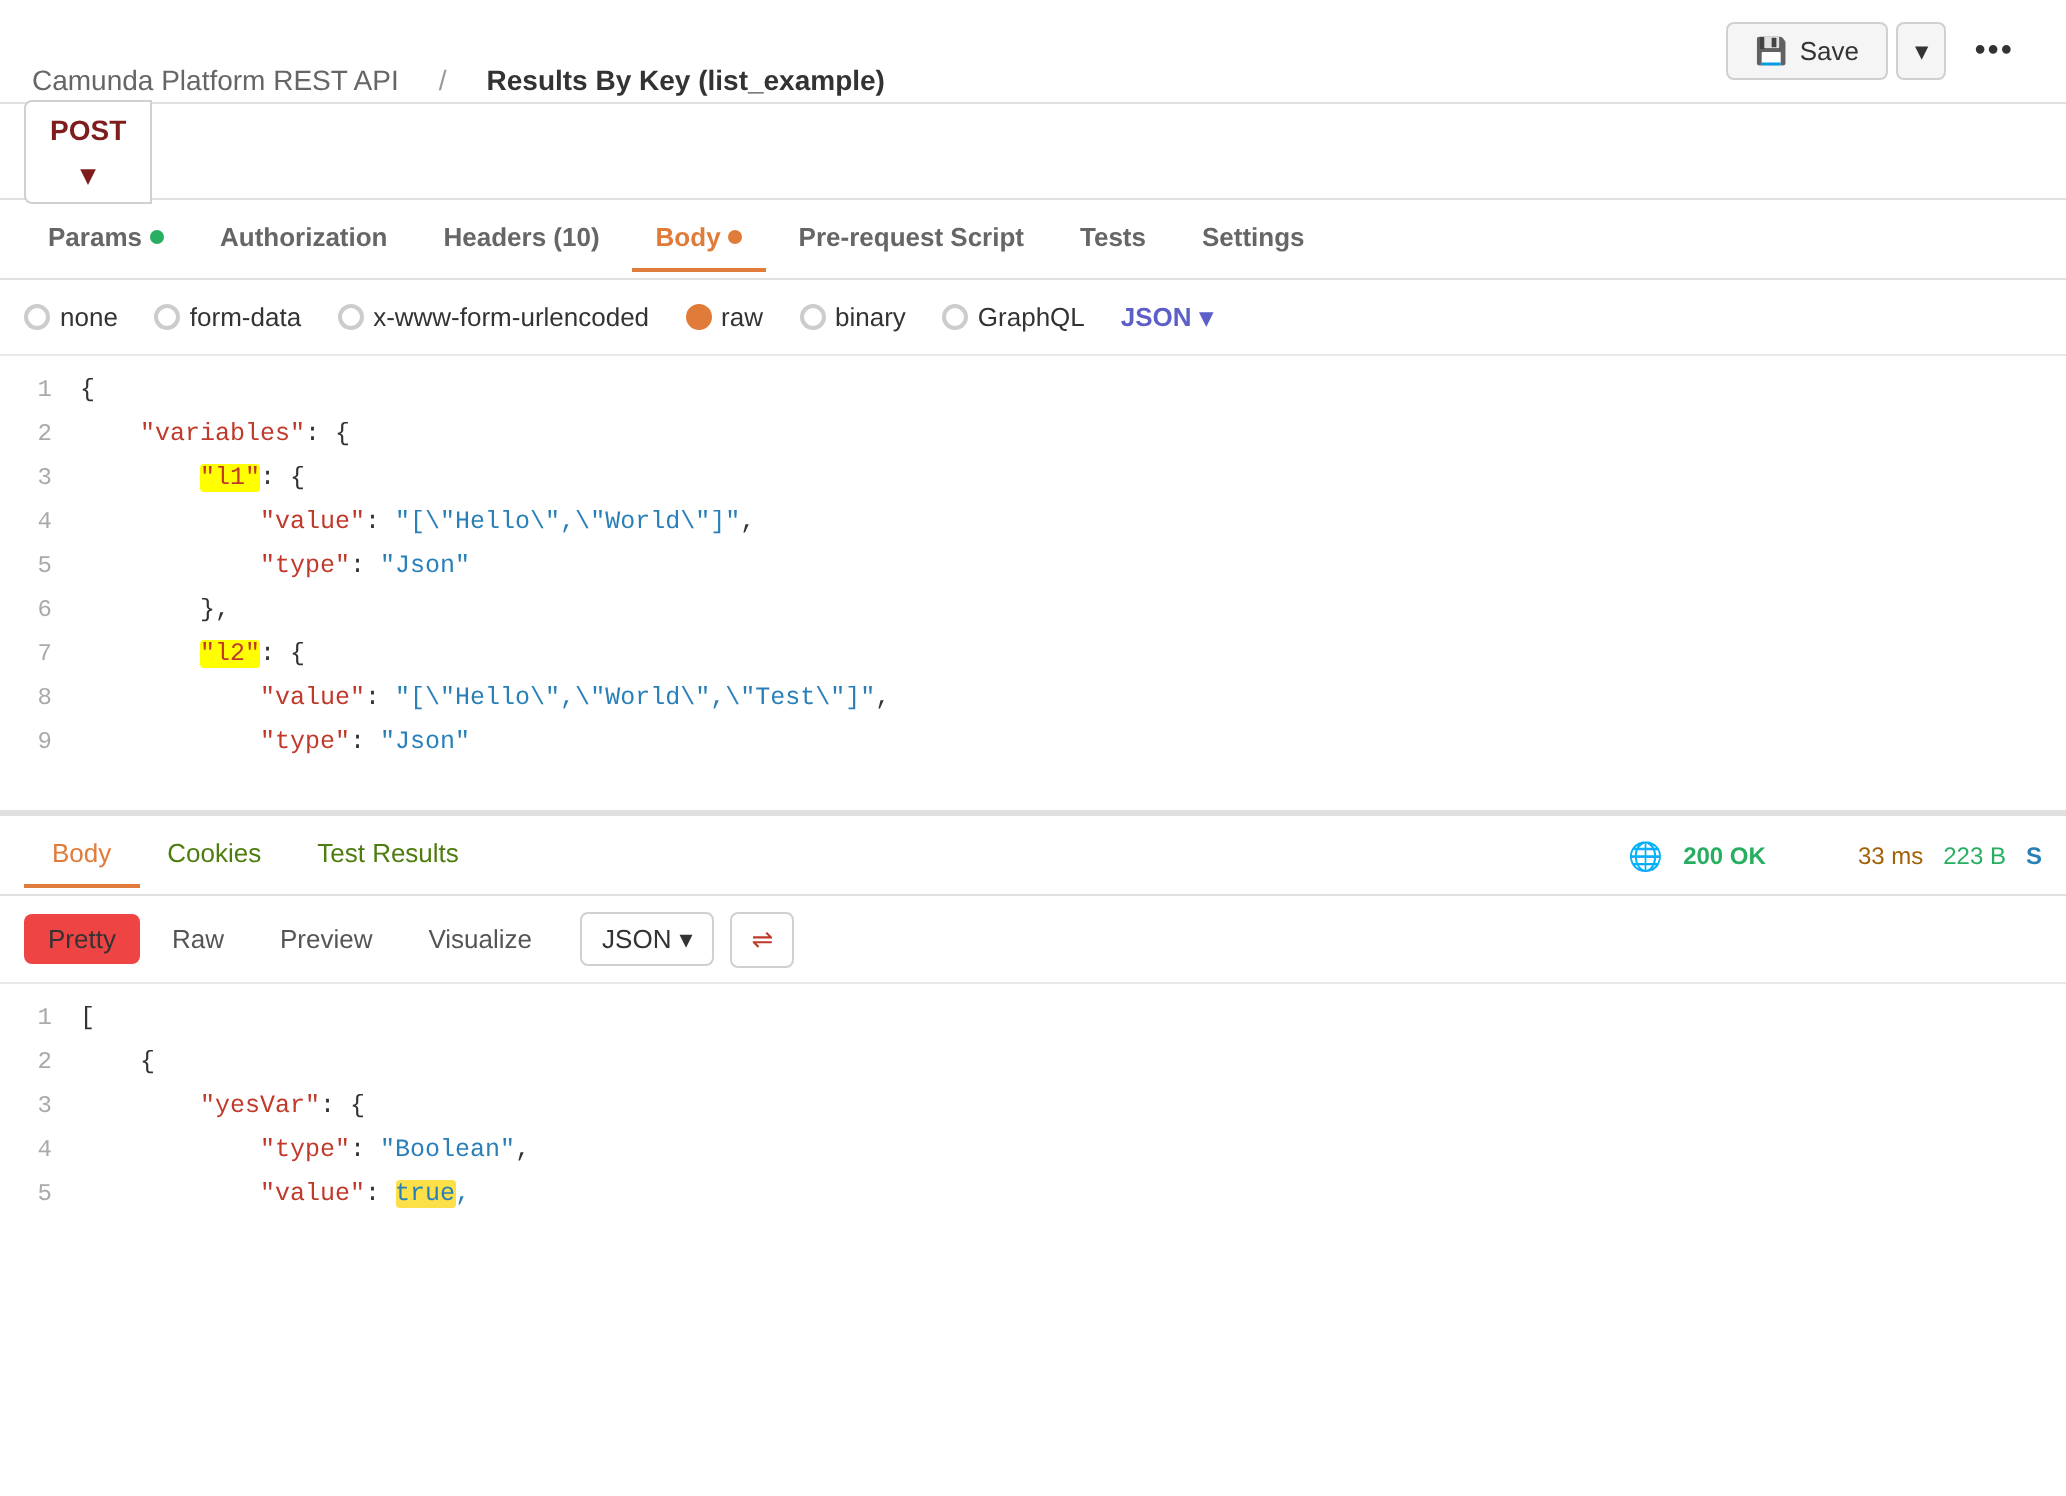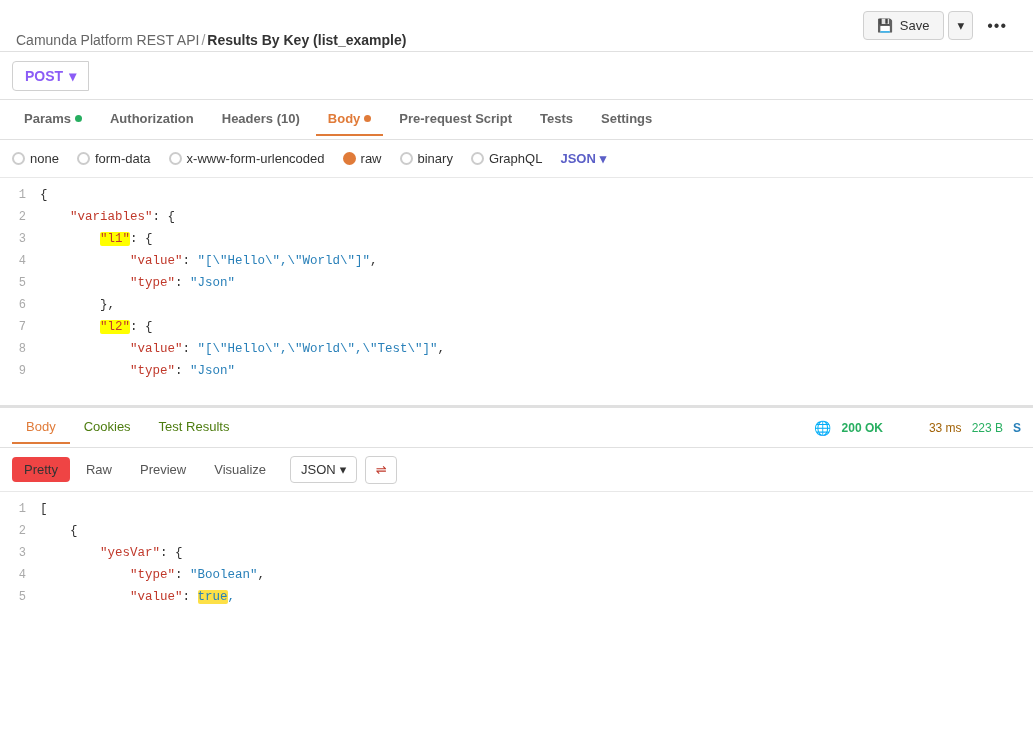--- a/index.html
+++ b/index.html
@@ -19,21 +19,21 @@
       align-items: center;
       justify-content: space-between;
       padding: 8px 16px;
       border-bottom: 1px solid #e0e0e0;
       background: #fff;
       height: 52px;
     }
     .top-bar-left {
       display: flex;
       align-items: center;
-      gap: 2px;
+      gap: 20px;
       font-size: 14px;
       margin-top: 29px;
     }
     .top-bar-title-normal {
       color: #666;
     }
     .top-bar-separator {
       color: #999;
     }
     .top-bar-title-bold {
@@ -89,22 +89,23 @@
       display: flex;
       align-items: center;
       gap: 6px;
       padding: 6px 12px;
       border: 1px solid #d0d0d0;
       border-radius: 4px 0 0 4px;
       background: #fff;
       cursor: pointer;
       font-weight: 600;
       font-size: 14px;
-      color: #8b5cf6;
+      color: #7f1d1d;
       white-space: nowrap;
+      flex-direction: column;
     }
     .url-input {
       flex: 1;
       padding: 7px 12px;
       border: 1px solid #d0d0d0;
       border-left: none;
       border-radius: 0 4px 4px 0;
       font-size: 13px;
       color: #333;
       outline: none;

